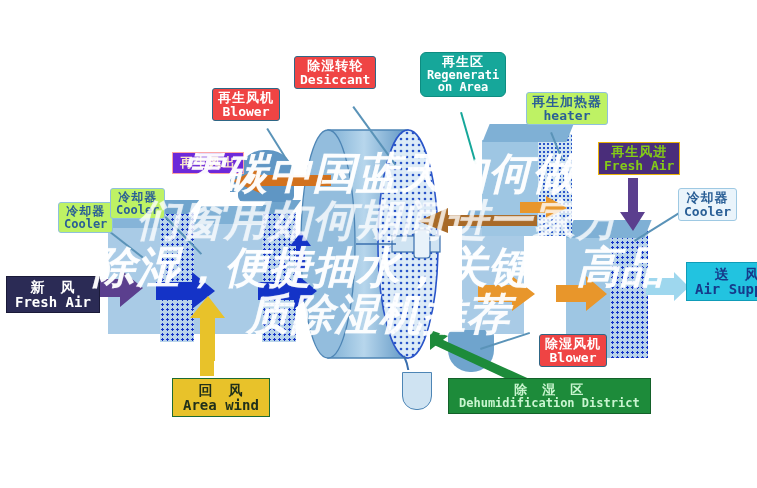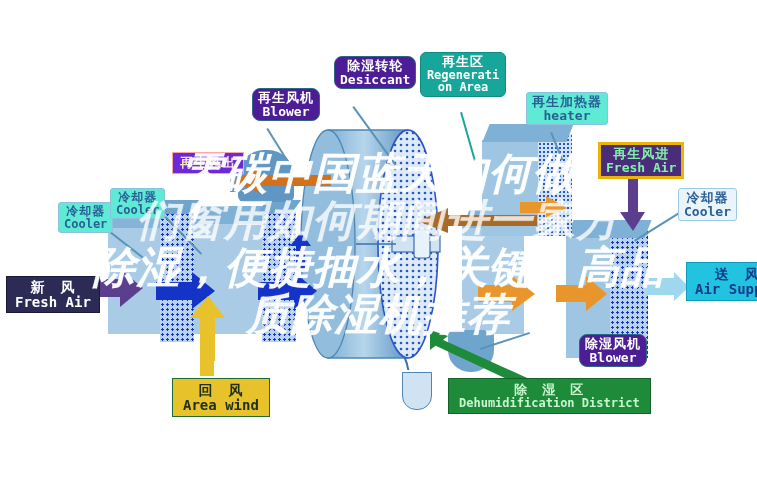--- a/index.html
+++ b/index.html
@@ -9,28 +9,28 @@
 
   
   .lbl{position:absolute;z-index:40;text-align:center;line-height:1.05;
        padding:2px 5px;white-space:nowrap;}
   .lbl .cn{display:block;font-family:"DejaVu Sans","Liberation Sans",sans-serif;
            font-weight:700;letter-spacing:1px;}
   .lbl .en{display:block;font-family:"DejaVu Sans Mono","Liberation Mono",monospace;
            font-weight:700;}
 
   
-  .lb-blue{background:#4c1d95;color:#ffffff;border:1px solid #2e6786;border-radius:8px;margin-left:40px;}
-  
-  .lb-pale{background:#5eead4;color:#2a5f96;border:1px solid #8fc0dd;border-radius:3px;}
+  .lb-blue{background:#ef4444;color:#ffffff;border:1px solid #2e6786;border-radius:3px;}
+  
+  .lb-pale{background:#bef264;color:#2a5f96;border:1px solid #8fc0dd;border-radius:3px;}
   
   .lb-teal{background:#16a79a;color:#ffffff;border:1px solid #0e8c81;border-radius:3px;}
   .lb-green{background:#1d8b3a;color:#c9f5cf;border:1px solid #14612a;}
   
-  .lb-purple{background:#4a2d7a;color:#86efac;border:3px solid #eab308;}
+  .lb-purple{background:#4a2d7a;color:#84cc16;border:1px solid #eab308;}
   .lb-navy{background:#2b2b55;color:#ffffff;border:1px solid #1a1a38;}
   
   .lb-orange{background:#6d28d9;color:#f6e2c8;border:1px solid #fca5a5;}
   
   .lb-cyan{background:#22c3e0;color:#163a8a;border:1px solid #0f9cb8;}
   
   .lb-yellow{background:#e8c22a;color:#20301a;border:1px solid #1d6b33;margin-left:12px;}
   
   .lb-white{background:#eaf4fb;color:#2a5f96;border:1px solid #9ec9e3;border-radius:3px;}
 

